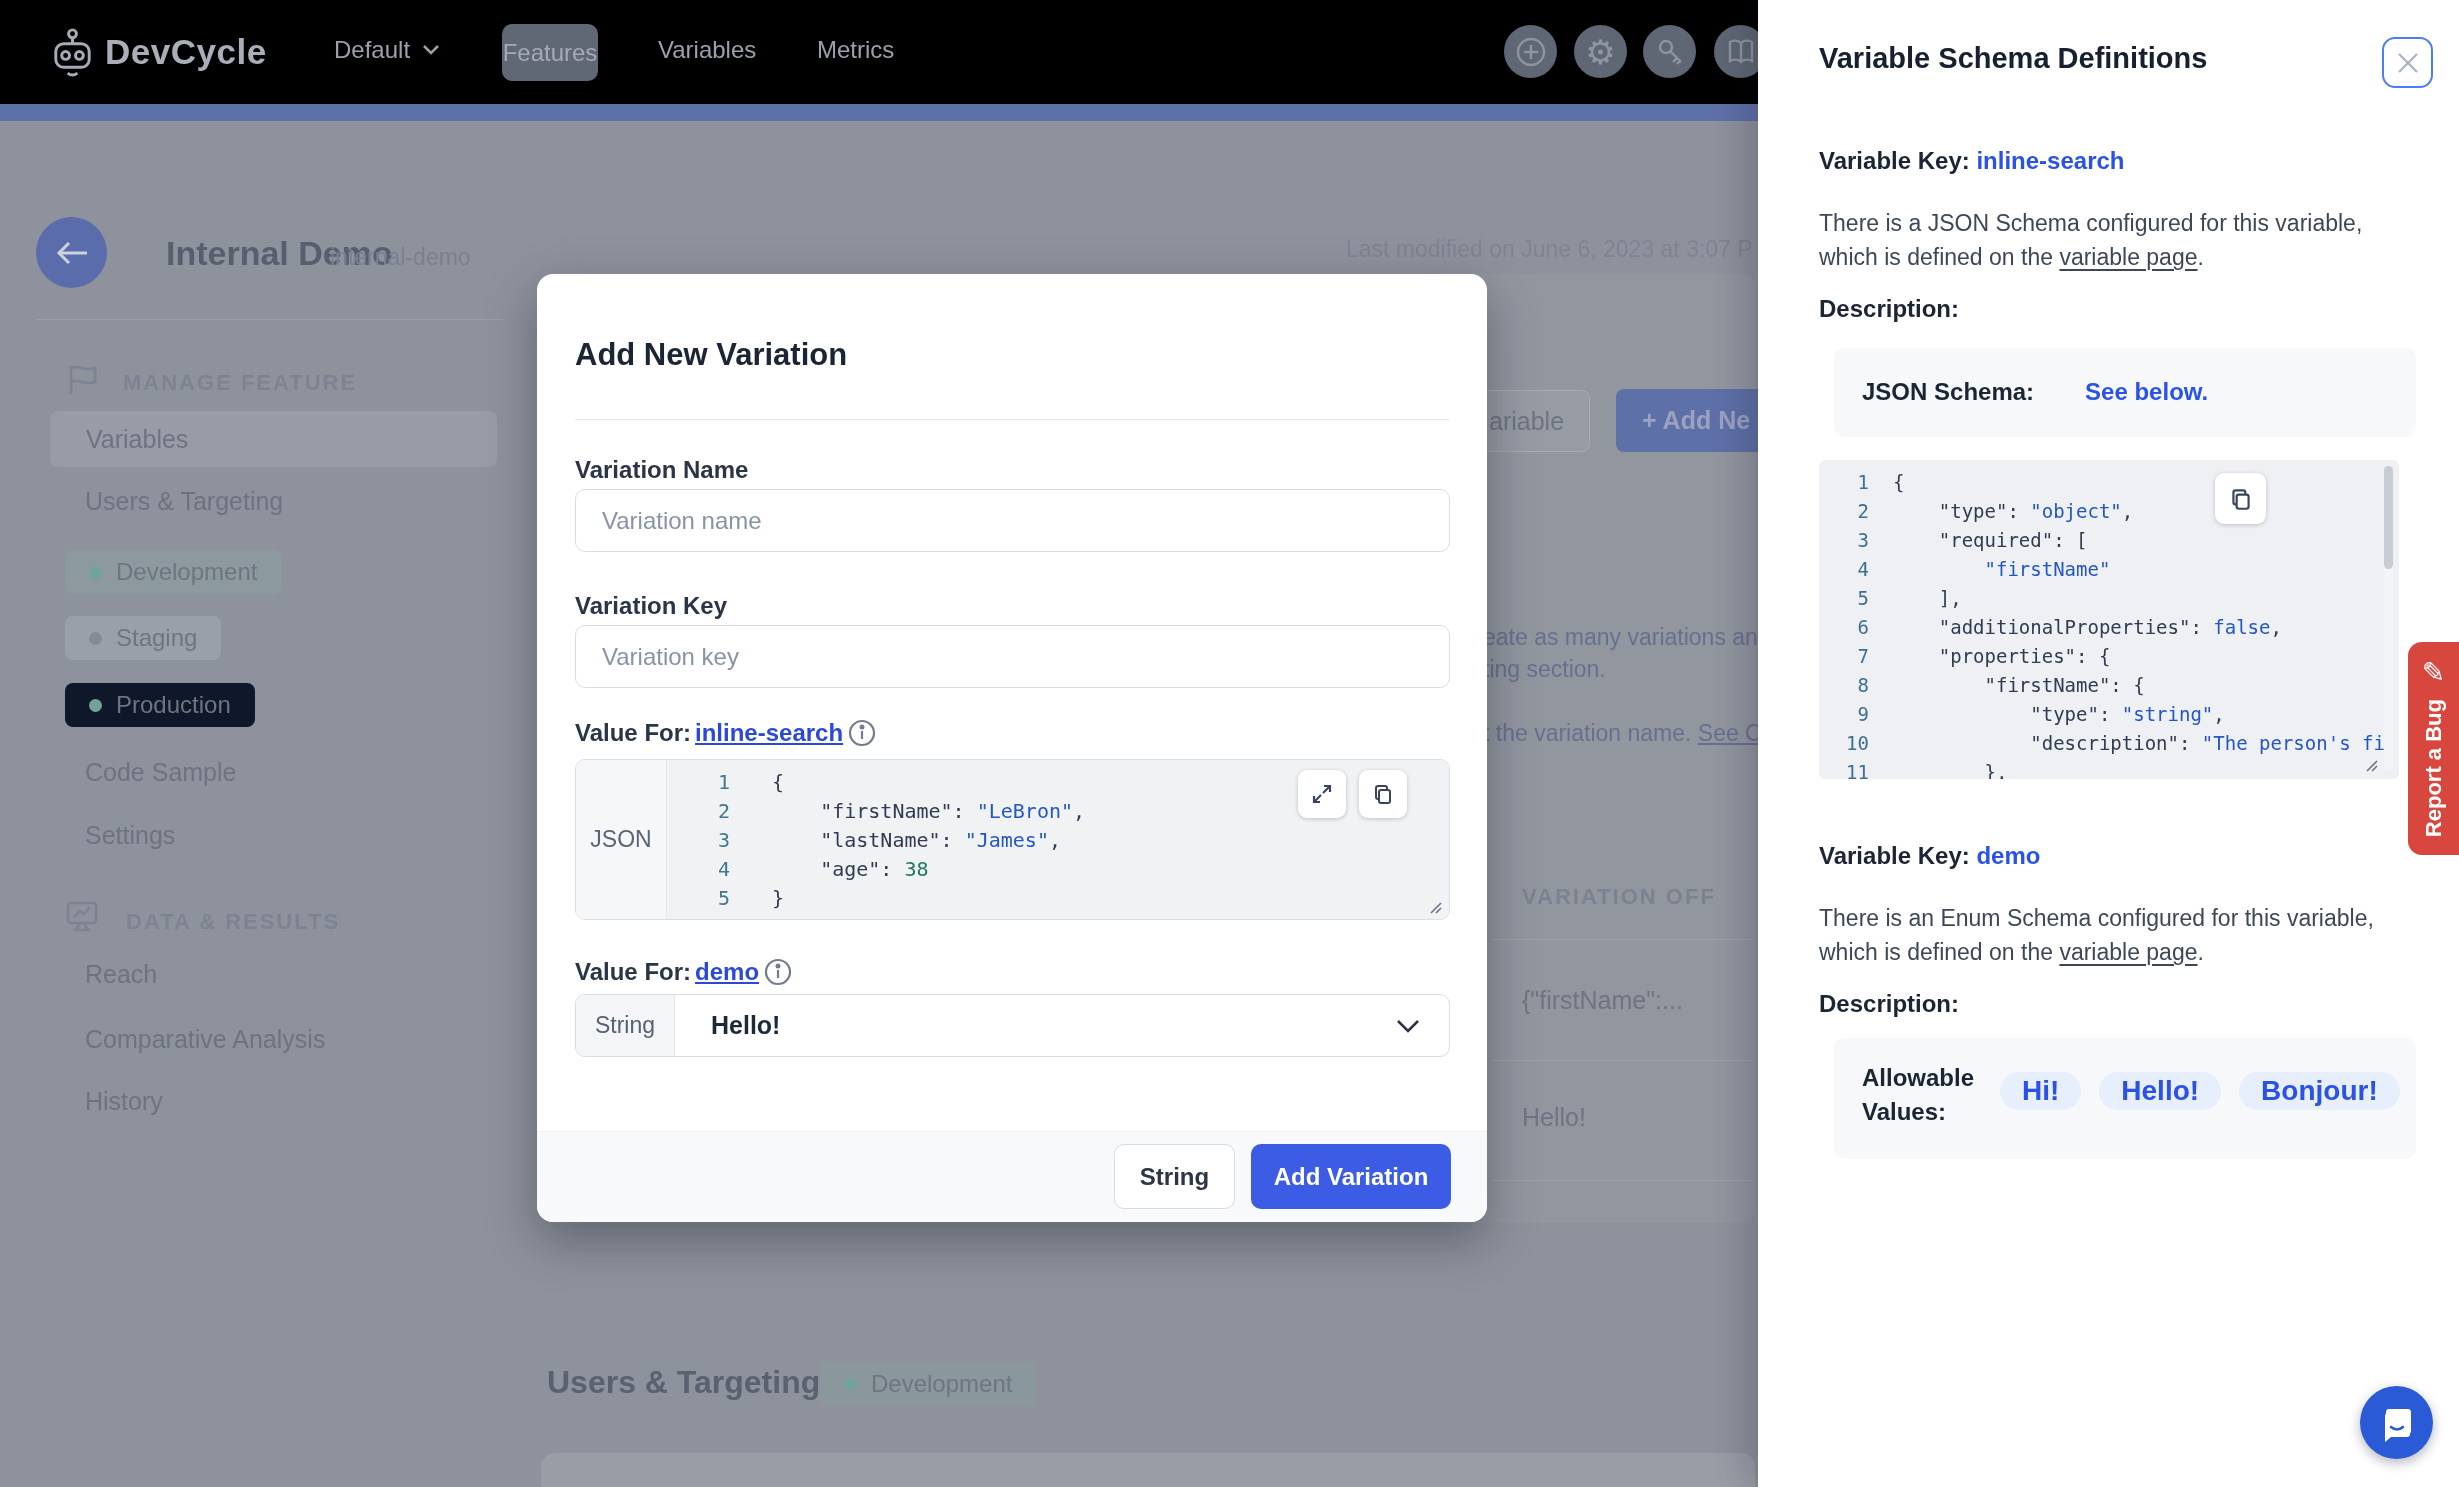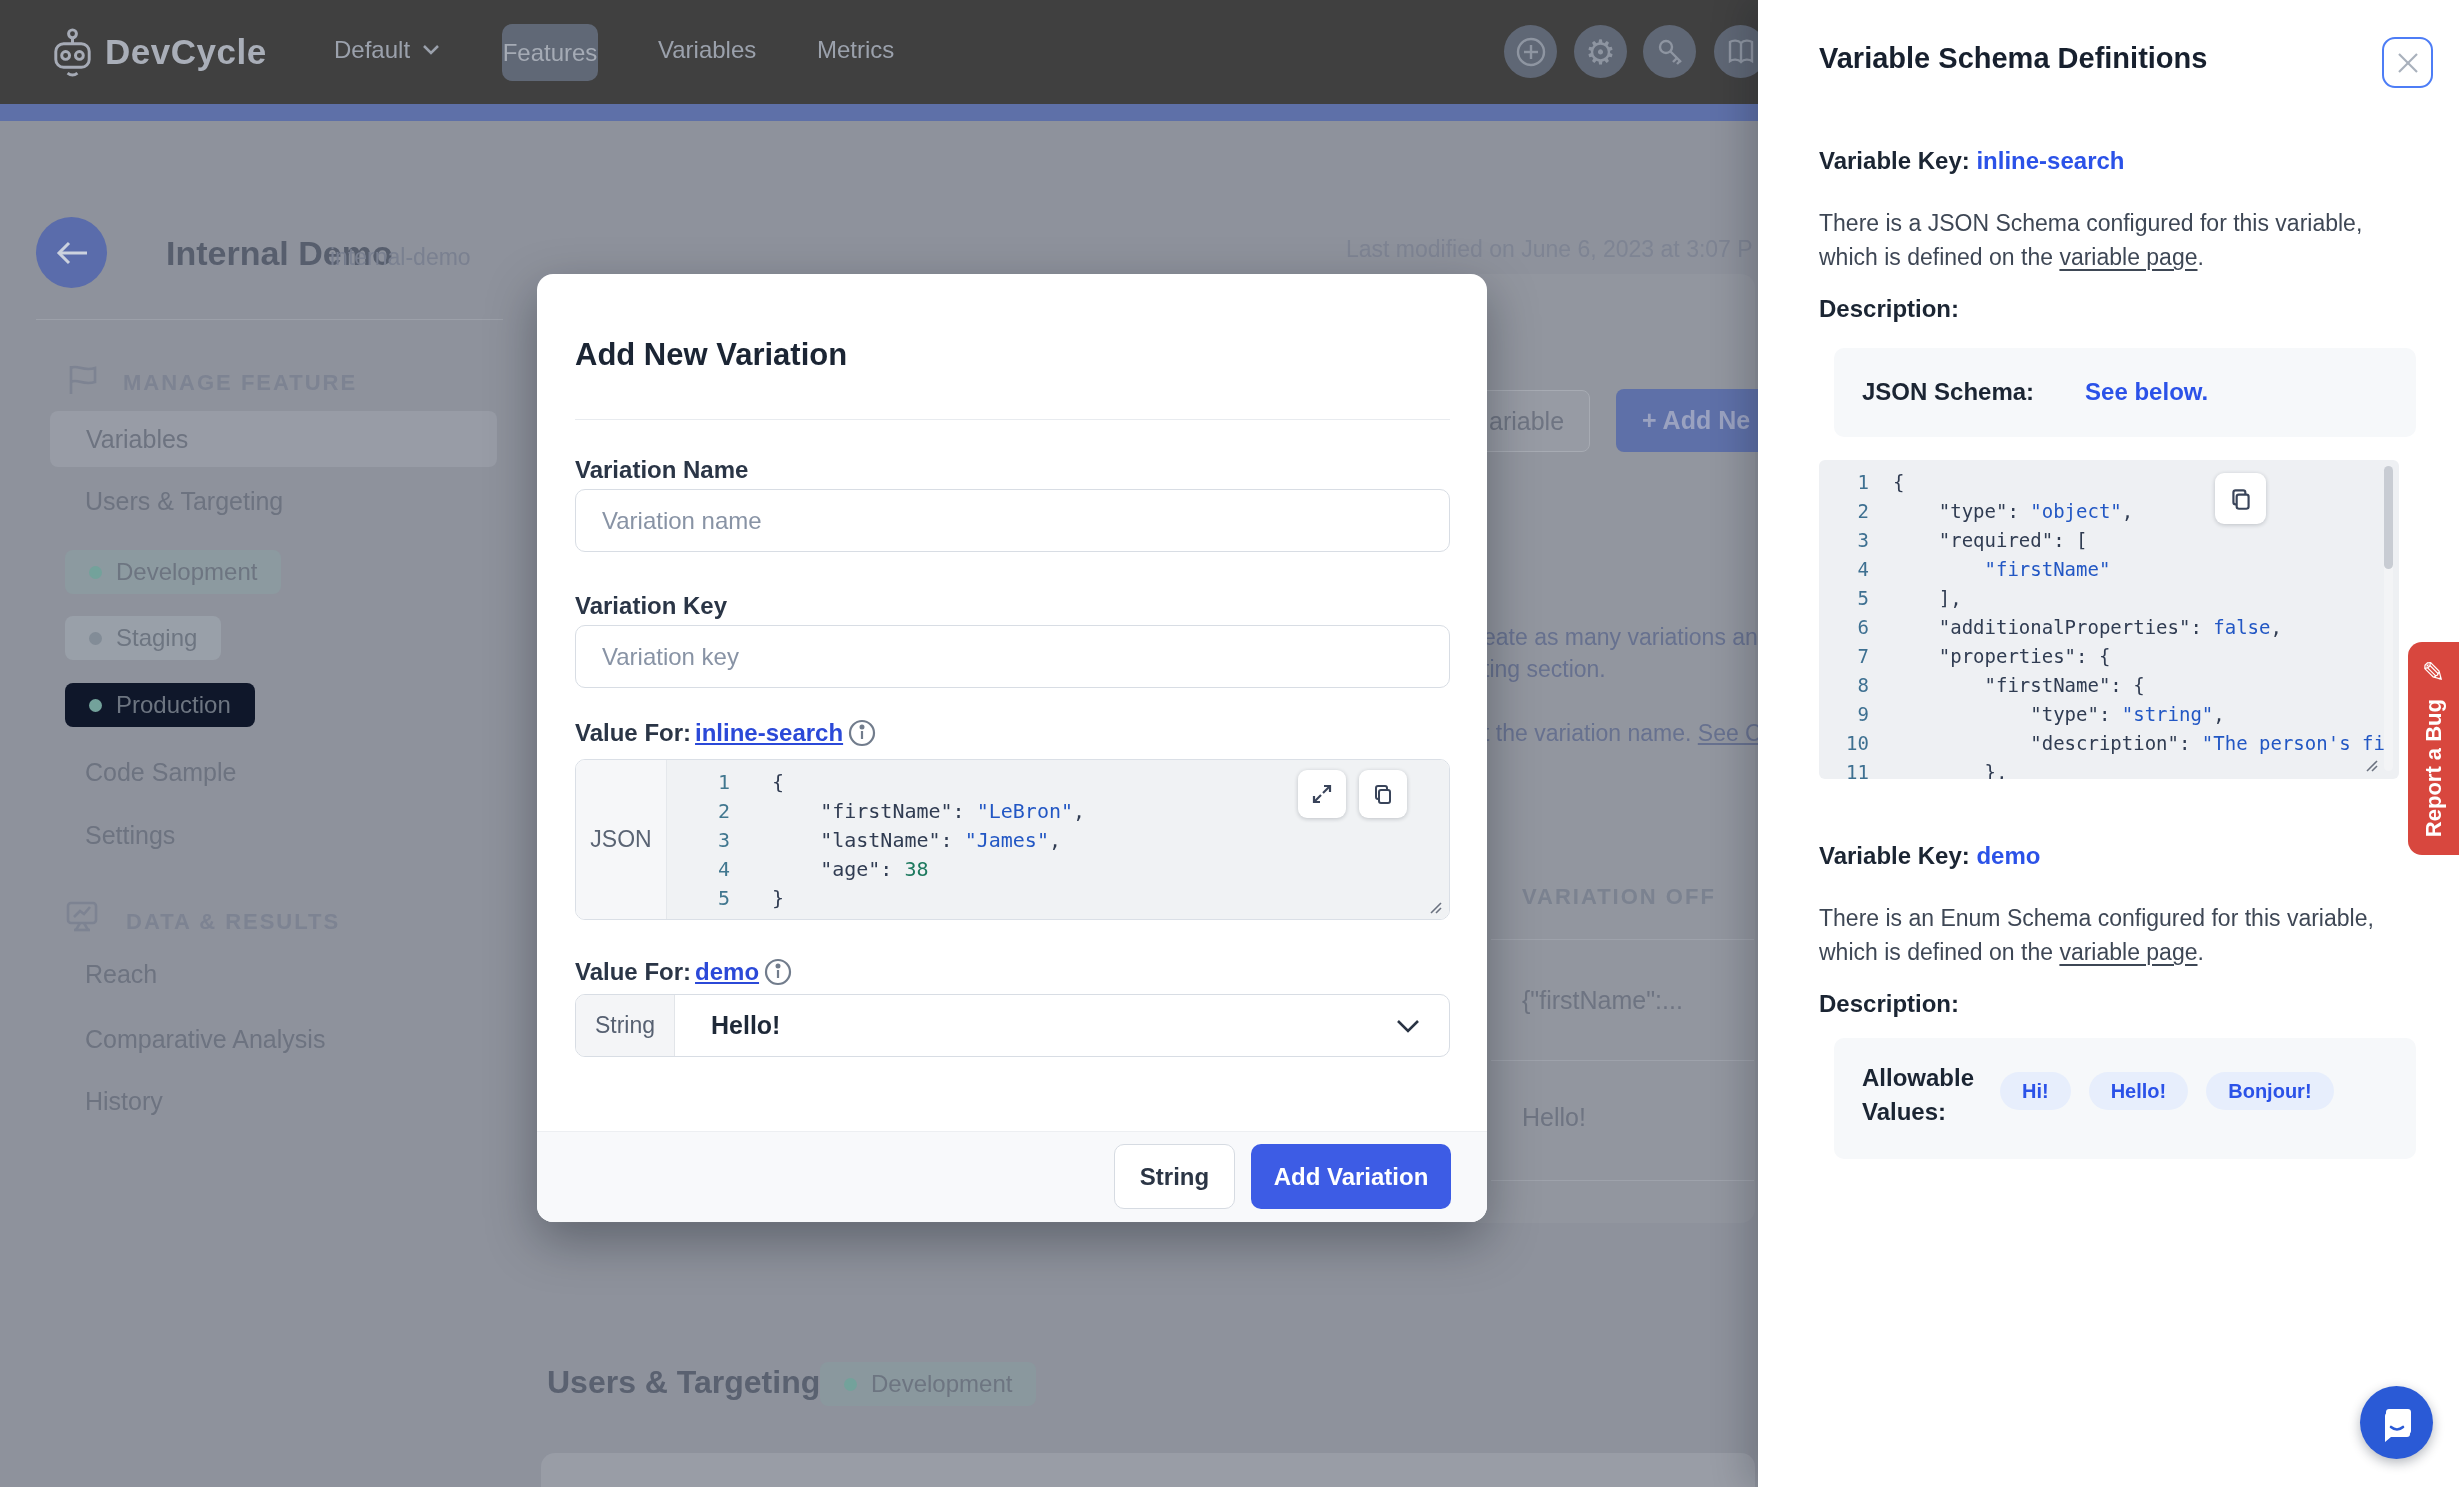--- a/index.html
+++ b/index.html
@@ -2,21 +2,21 @@
 <html><head>
 <meta charset="utf-8">
 <style>
   * { margin:0; padding:0; box-sizing:border-box; }
   html,body { width:2459px; height:1487px; overflow:hidden; background:#8e929c;
               font-family:"Liberation Sans", sans-serif; }
   .stage { position:relative; width:2459px; height:1487px; overflow:hidden; }
   .abs { position:absolute; }
 
   
-  .navbar { left:0; top:0; width:2459px; height:104px; background:#404040; }
+  .navbar { left:0; top:0; width:2459px; height:104px; background:#000000; }
   .brand-text { left:105px; top:32px; font-size:35px; font-weight:700; color:#a9aeb8; letter-spacing:0.5px; }
   .nav-item { top:36px; font-size:24px; color:#9ba1ac; }
   .nav-chip { left:502px; top:24px; width:96px; height:57px; background:#606876; border-radius:10px;
               display:flex; align-items:center; justify-content:center; font-size:24px; color:#a5abb5; }
   .nav-icon-circle { top:25px; width:53px; height:53px; border-radius:50%; background:#5f6775;
               display:flex; align-items:center; justify-content:center; color:#8e95a1; }
   .bluebar { left:0; top:104px; width:2459px; height:17px; background:#5e70a8; }
 
   .back-circle { left:36px; top:217px; width:71px; height:71px; border-radius:50%; background:#5a6cab;
               display:flex; align-items:center; justify-content:center; }
@@ -93,21 +93,21 @@
   .desc-label { left:61px; font-size:24px; font-weight:700; color:#1b2533; }
   .panel-box { left:76px; width:582px; background:#f6f8fa; border-radius:10px; }
   .schema-row { padding:30px 0 0 28px; font-size:24px; font-weight:700; color:#1b2533; display:flex; gap:51px; }
   .schema-link { color:#2b52e8; }
   .panel-codeblock { left:61px; top:460px; width:580px; height:319px; background:#eef0f3; border-radius:6px;
            padding-top:8px; overflow:hidden; position:absolute; }
   .panel-codeblock .code-row { font-size:19px; line-height:29px; }
   .panel-codeblock .ln { width:50px; color:#3e7091; }
   .panel-codeblock .ct { margin-left:24px; }
   .allow-label { font-size:24px; font-weight:700; color:#1b2533; }
-  .pill { height:38px; border-radius:19px; background:#e7eefc; color:#2b52e8; font-size:20px; font-weight:600;
+  .pill { height:38px; border-radius:19px; background:#e7eefc; color:#2b52e8; font-size:28px; font-weight:600;
            display:inline-flex; align-items:center; padding:0 22px;text-align:right; }
   .scroll-track { position:absolute; right:6px; top:6px; width:9px; height:305px; background:#f3f4f6; border-radius:5px; }
   .scroll-thumb { position:absolute; right:6px; top:6px; width:9px; height:103px; background:#c8ccd3; border-radius:5px; }
 
   
   .report-tab { left:2408px; top:642px; width:51px; height:213px; background:#d8473e; border-radius:14px 0 0 14px;
            z-index:30; display:flex; flex-direction:column; align-items:center; padding-top:14px; }
   .report-pencil { font-size:28px; color:#ffffff; }
   .report-text { margin-top:10px; writing-mode:vertical-rl; transform:rotate(180deg);
            font-size:22px; font-weight:700; color:#ffffff; }

